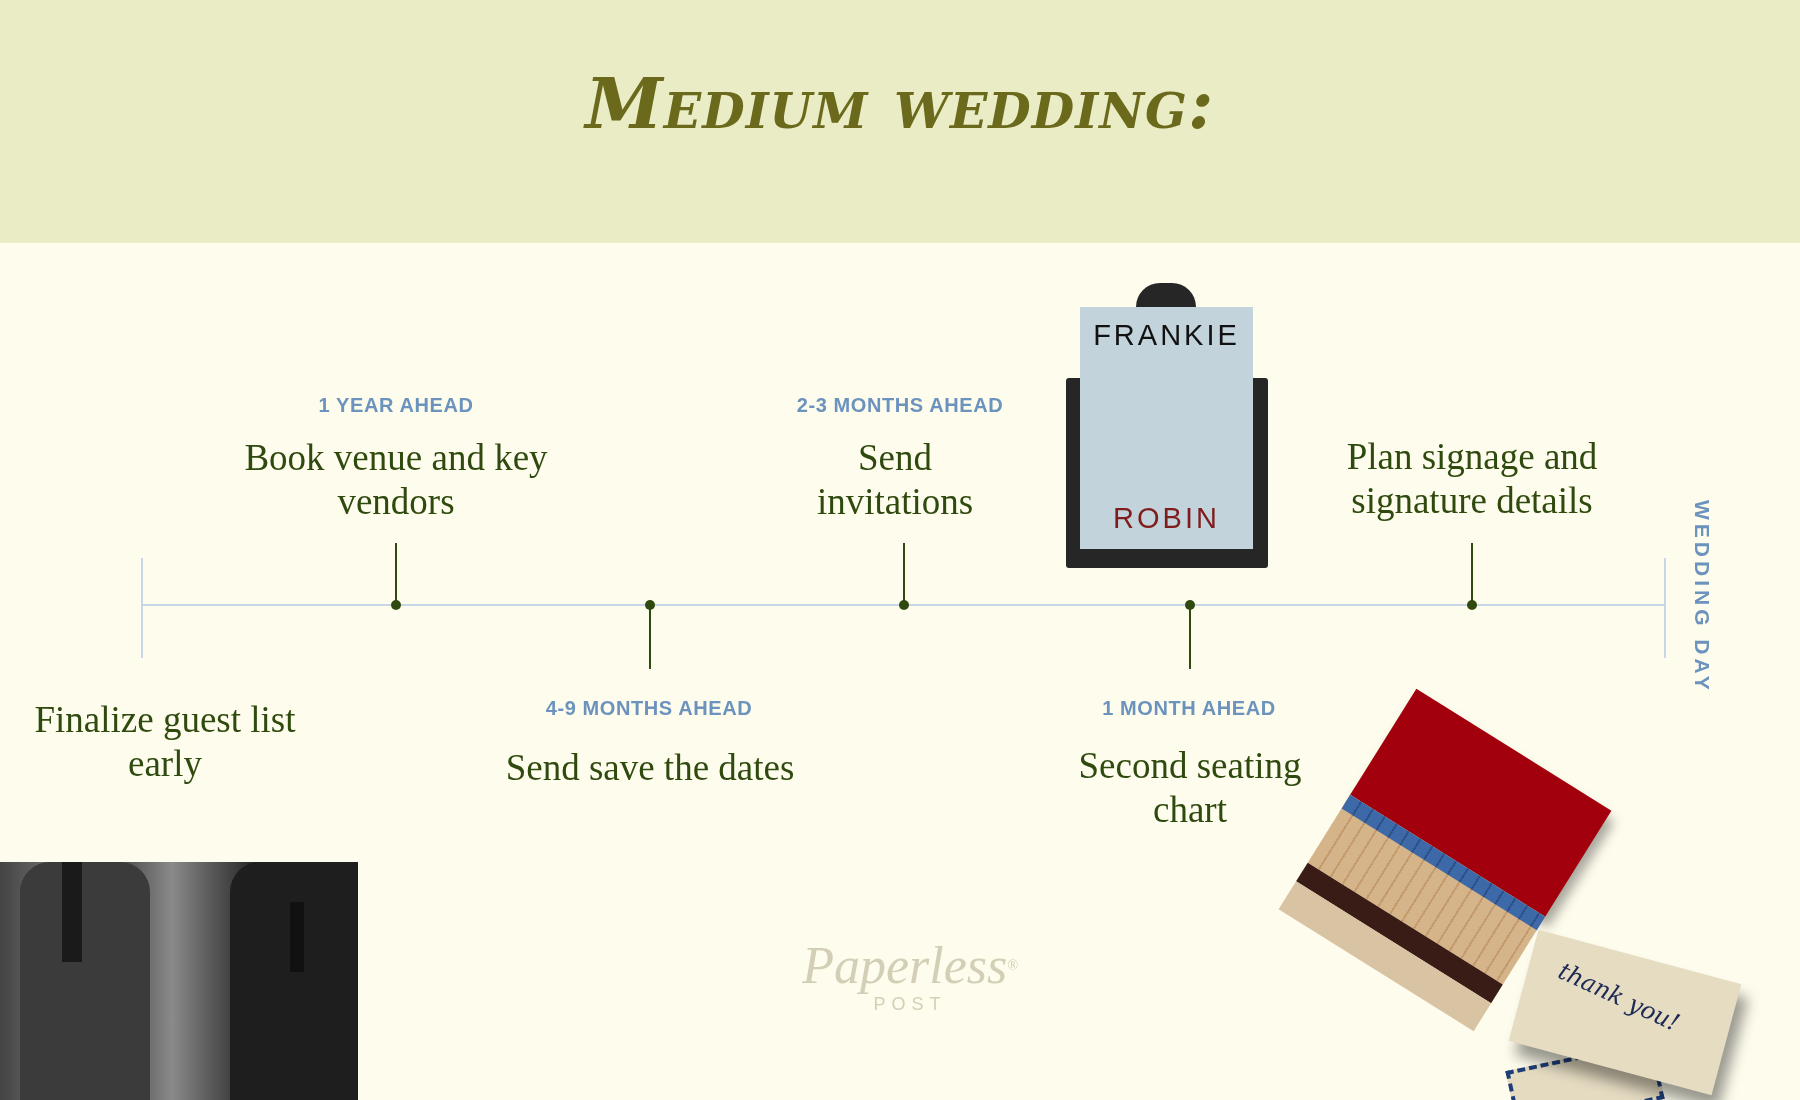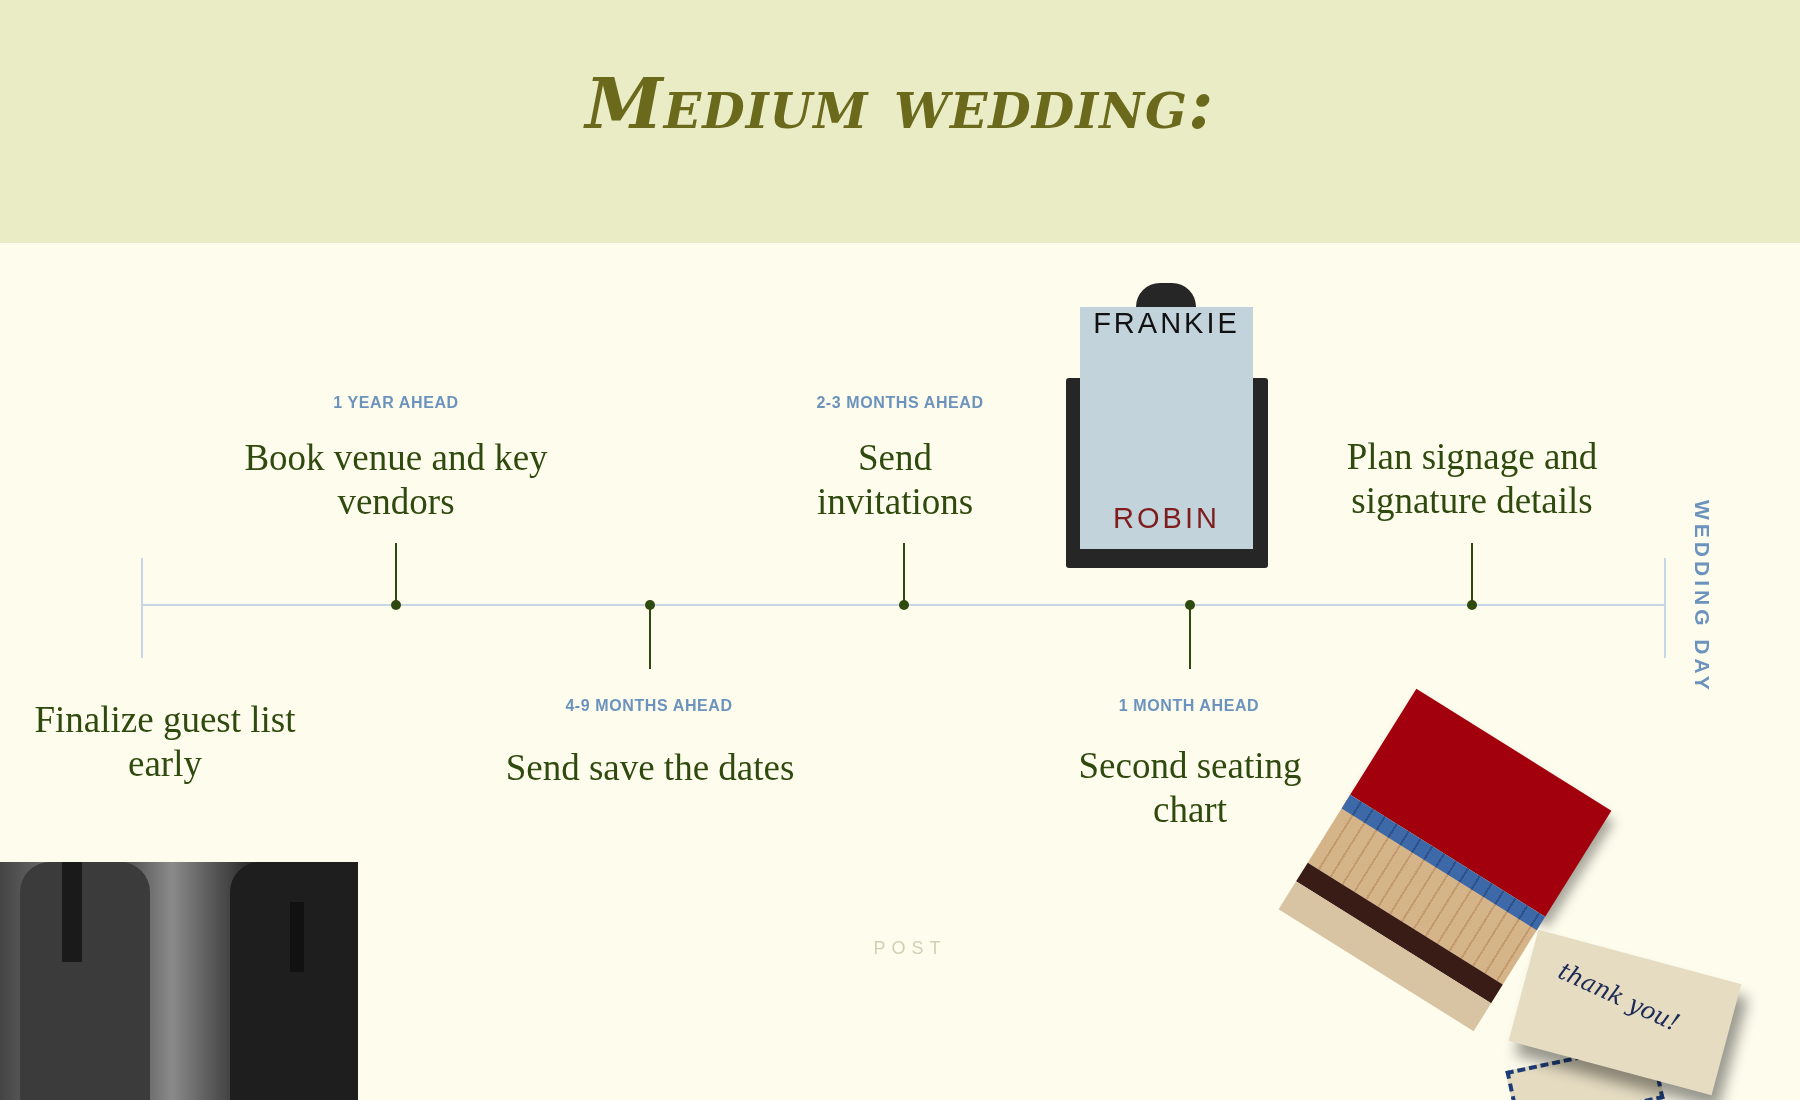--- a/index.html
+++ b/index.html
@@ -6,29 +6,29 @@
   html, body { width: 1800px; height: 1100px; overflow: hidden; }
   body { background: #fefcec; position: relative; font-family: "Liberation Serif", serif; }
   .header { position: absolute; left: 0; top: 0; width: 1800px; height: 243px; background: #e9ecc4; }
   .title { position: absolute; left: 0; width: 1800px; top: 62px; text-align: center;
     font-family: "DejaVu Serif", serif; font-style: italic; font-weight: bold; color: #6b6a1c;
     font-size: 70px; font-variant: small-caps; letter-spacing: 1px; }
   .axis { position: absolute; left: 141px; top: 604px; width: 1524px; height: 2px; background: #c7d6e6; }
   .cap { position: absolute; width: 2px; background: #c7d6e6; }
   .stem { position: absolute; width: 2px; background: #2f4a0e; }
   .dot { position: absolute; width: 10px; height: 10px; border-radius: 50%; background: #2f4a0e; }
-  .when { position: absolute; font-family: "Liberation Sans", sans-serif; font-weight: bold; font-size: 16px;
+  .when { position: absolute; font-family: "Liberation Sans", sans-serif; font-weight: bold; font-size: 20px;
     color: #6b93bd; letter-spacing: 0.6px; text-align: center; width: 320px; }
   .task { position: absolute; font-family: "Liberation Serif", serif; font-size: 37px; color: #2f4a0e;
     text-align: center; width: 340px; line-height: 44px; }
   .vertical { position: absolute; left: 1690px; top: 500px; font-family: "Liberation Sans", sans-serif;
     font-weight: bold; font-size: 21px; color: #6b93bd; letter-spacing: 4px; writing-mode: vertical-rl; }
   .invite-env { position: absolute; left: 1066px; top: 378px; width: 202px; height: 190px; background: #262626; border-radius: 3px; }
   .invite-tab { position: absolute; left: 1136px; top: 283px; width: 60px; height: 50px; background: #262626; border-radius: 24px 24px 0 0; }
-  .invite-card { position: absolute; left: 1080px; top: 307px; width: 173px; height: 242px; background: #c2d3dc; padding-top: 0; }
+  .invite-card { position: absolute; left: 1080px; top: 307px; width: 173px; height: 242px; background: #c2d3dc; padding-top: 12px; }
   .inv-name { text-align: center; font-family: "Liberation Sans", sans-serif; font-size: 29px; letter-spacing: 3px; color: #111; }
   .inv-script { font-family: "Liberation Serif", serif; font-style: italic; font-size: 9px; color: #555; padding: 4px 12px; line-height: 14px; }
   .inv-bottom { position: absolute; bottom: 14px; left: 0; width: 100%; text-align: center; font-family: "Liberation Sans", sans-serif; font-size: 29px; letter-spacing: 3px; color: #7f1d1d; }
   .photo { position: absolute; left: 0; top: 862px; width: 358px; height: 238px;
     background: linear-gradient(90deg, #444 0%, #777 18%, #3a3a3a 30%, #8a8a8a 48%, #555 60%, #222 72%, #666 85%, #999 100%); overflow: hidden; }
   .photo .s1 { position: absolute; left: 20px; top: 0; width: 130px; height: 238px; background: #3b3b3b; border-radius: 30px 30px 0 0; }
   .photo .s2 { position: absolute; left: 230px; top: 0; width: 128px; height: 238px; background: #1e1e1e; border-radius: 30px 0 0 0; }
   .photo .tie1 { position: absolute; left: 62px; top: 0; width: 20px; height: 100px; background: #1a1a1a; }
   .photo .tie2 { position: absolute; left: 290px; top: 40px; width: 14px; height: 70px; background: #111; }
   .logo { position: absolute; left: 770px; top: 938px; width: 280px; text-align: center; color: #d3cfb7; }
@@ -91,20 +91,21 @@
 </div>
 
 <div class="photo">
   <div class="s1"></div>
   <div class="tie1"></div>
   <div class="s2"></div>
   <div class="tie2"></div>
 </div>
 
 <div class="logo">
+  <div class="logo-script"><span>Paperless</span><span style="font-size:14px;vertical-align:top;">®</span></div>
   <div class="logo-sub">POST</div>
 </div>
 
 <div class="matchbook">
   <div class="mb-cover"></div>
   <div class="mb-inner"></div>
   <div class="mb-heads"></div>
   <div class="mb-strip"></div>
   <div class="mb-base"></div>
 </div>

